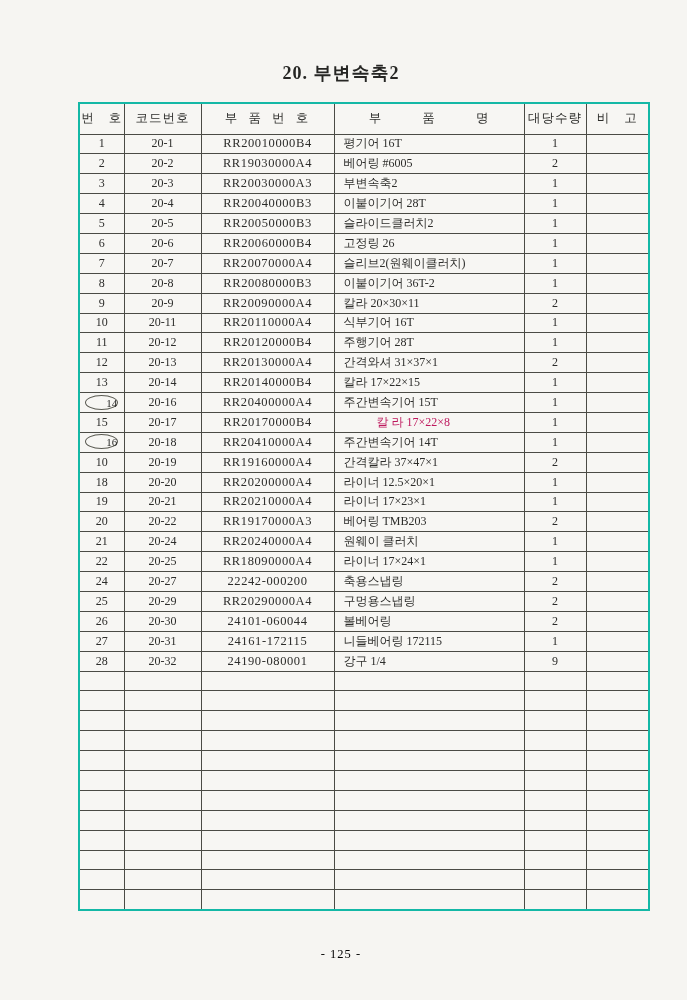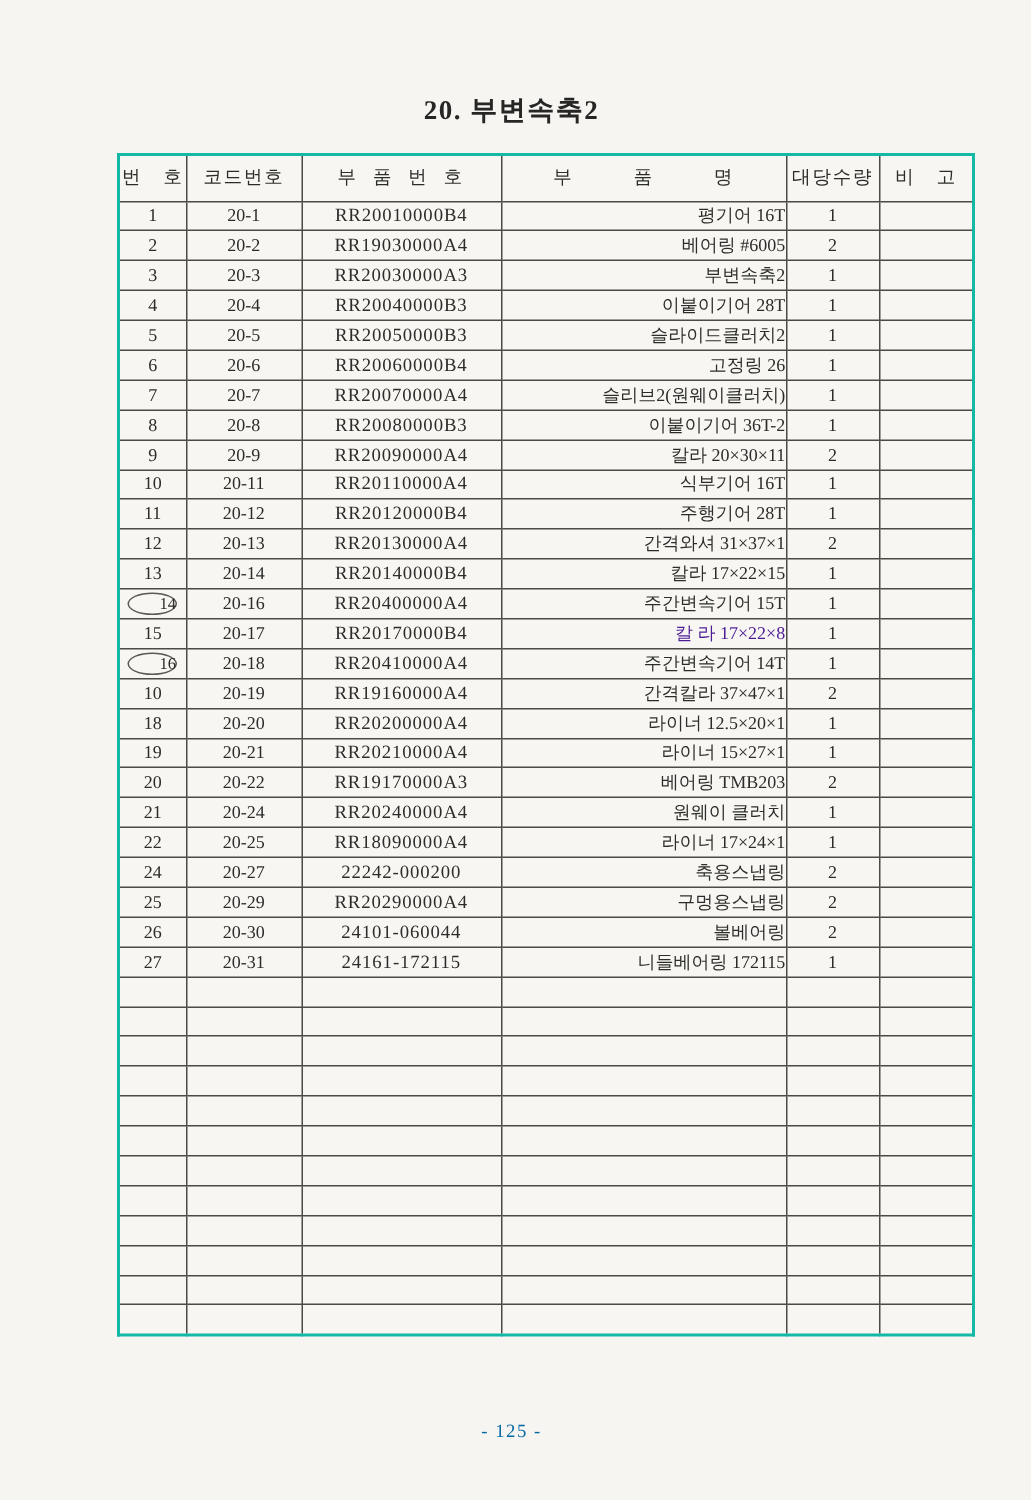--- a/index.html
+++ b/index.html
@@ -49,22 +49,22 @@
     font-size: 12.5px;
     letter-spacing: 1px;
   }
   .th-no   { word-spacing: 10px; }
   .th-partno { word-spacing: 4px; letter-spacing: 2px; }
   .th-name { word-spacing: 36px; }
   .th-note { word-spacing: 10px; }
 
   td.col-no, td.col-code, td.col-partno, td.col-qty { text-align: center; }
   td.col-partno { letter-spacing: 0.6px; font-size: 12.5px; }
-  td.col-name { text-align: right; padding-left: 9px; font-size: 12px; }
-  td.col-name.faint { color: #4c1d95; padding-left: 42px; }
+  td.col-name { text-align: left; padding-left: 9px; font-size: 12px; }
+  td.col-name.faint { color: #be185d; padding-left: 42px; }
 
   
   tbody tr:nth-child(3n) td { border-top-style: dotted; border-top-color: #8f8f86; }
   tbody tr:nth-child(7n+5) td { border-top-color: #6e6e66; }
 
   .circled {
     display: inline-block;
     min-width: 17px; height: 15px;
     line-height: 14px;
     border: 1px solid #5a5a52;
@@ -73,21 +73,21 @@
     text-align: center;
     padding-left: 20px;
   }
 
   .page-number {
     position: absolute;
     left: 56px; top: 947px; width: 570px;
     text-align: center;
     font-size: 12.5px;
     letter-spacing: 1px;
-    color: #0369a1;
+    color: #000000;
   }
 </style>
 </head>
 <body>
 
 <div class="sheet">
 
   <div class="doc-title">20. 부변속축2</div>
 
   <table class="parts-table">
@@ -251,21 +251,21 @@
           <td class="col-code">20-20</td>
           <td class="col-partno">RR20200000A4</td>
           <td class="col-name">라이너 12.5×20×1</td>
           <td class="col-qty">1</td>
           <td class="col-note"></td>
         </tr>
         <tr>
           <td class="col-no">19</td>
           <td class="col-code">20-21</td>
           <td class="col-partno">RR20210000A4</td>
-          <td class="col-name">라이너 15×27×1</td>
+          <td class="col-name">라이너 17×23×1</td>
           <td class="col-qty">1</td>
           <td class="col-note"></td>
         </tr>
         <tr>
           <td class="col-no">20</td>
           <td class="col-code">20-22</td>
           <td class="col-partno">RR19170000A3</td>
           <td class="col-name">베어링 TMB203</td>
           <td class="col-qty">2</td>
           <td class="col-note"></td>
@@ -312,20 +312,28 @@
         </tr>
         <tr>
           <td class="col-no">27</td>
           <td class="col-code">20-31</td>
           <td class="col-partno">24161-172115</td>
           <td class="col-name">니들베어링 172115</td>
           <td class="col-qty">1</td>
           <td class="col-note"></td>
         </tr>
         <tr>
+          <td class="col-no">28</td>
+          <td class="col-code">20-32</td>
+          <td class="col-partno">24190-080001</td>
+          <td class="col-name">강구 1/4</td>
+          <td class="col-qty">9</td>
+          <td class="col-note"></td>
+        </tr>
+        <tr>
           <td class="col-no"></td>
           <td class="col-code"></td>
           <td class="col-partno"></td>
           <td class="col-name"></td>
           <td class="col-qty"></td>
           <td class="col-note"></td>
         </tr>
         <tr>
           <td class="col-no"></td>
           <td class="col-code"></td>

